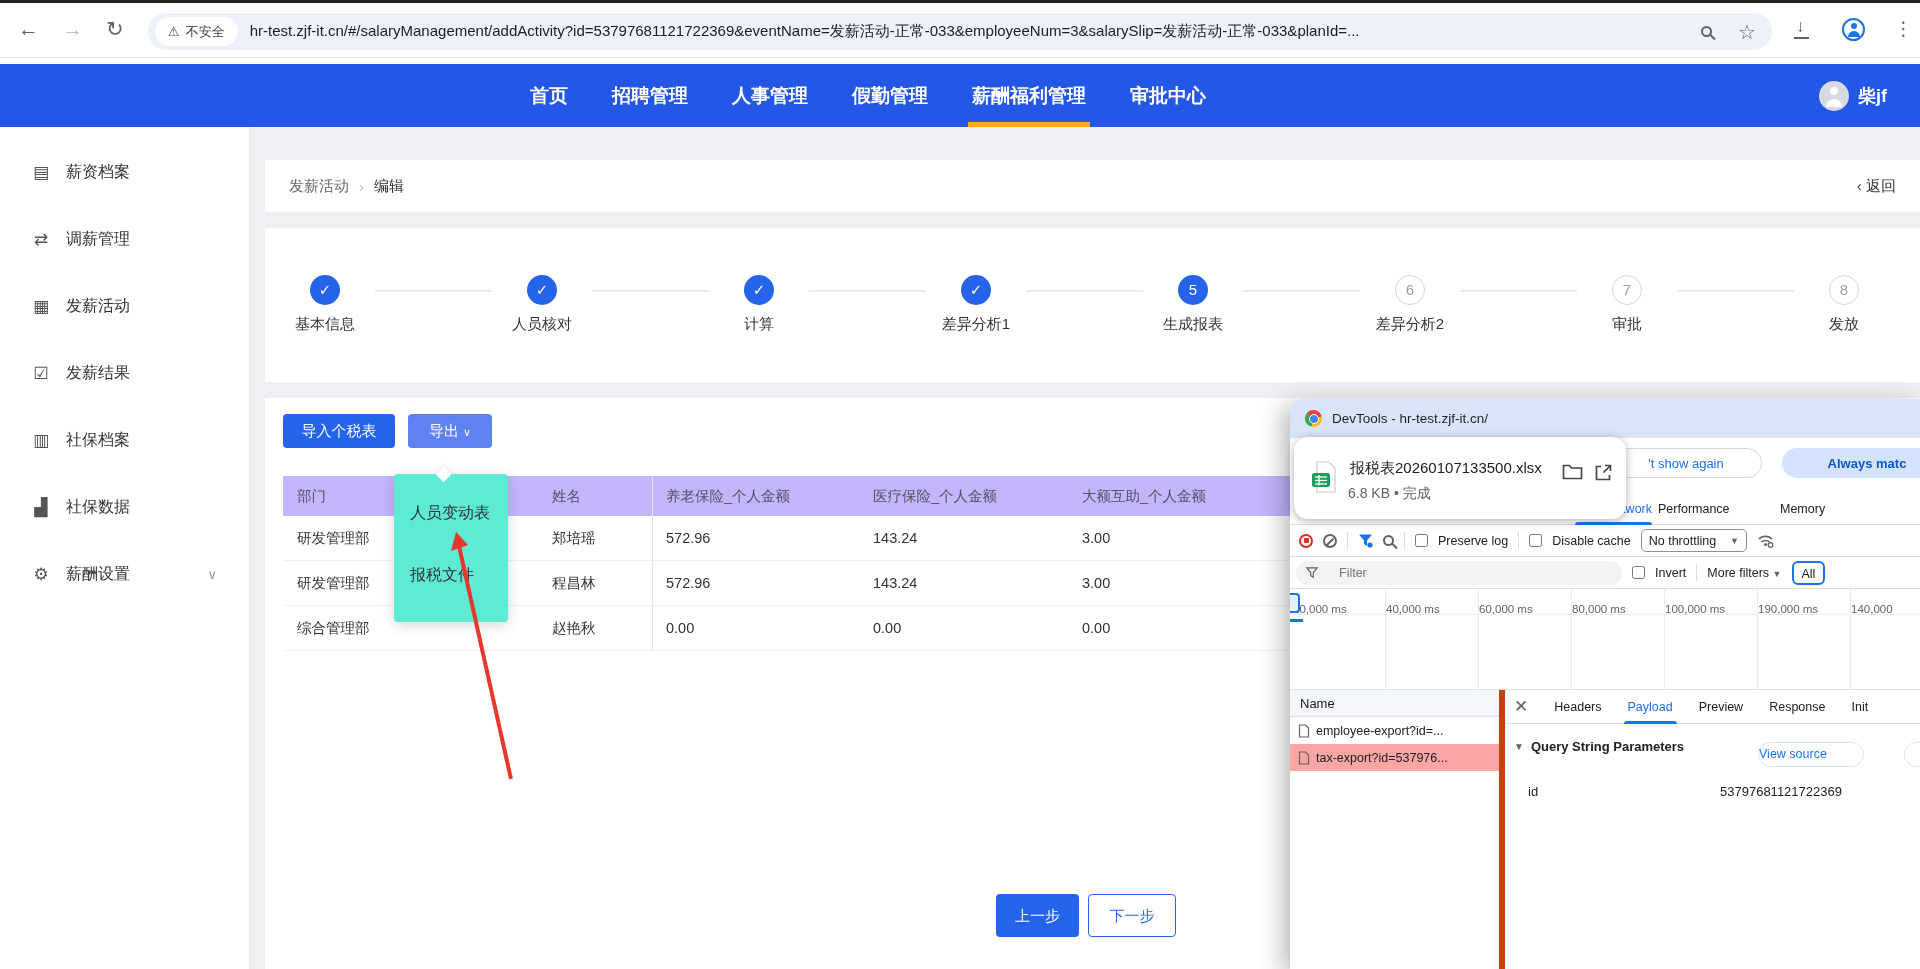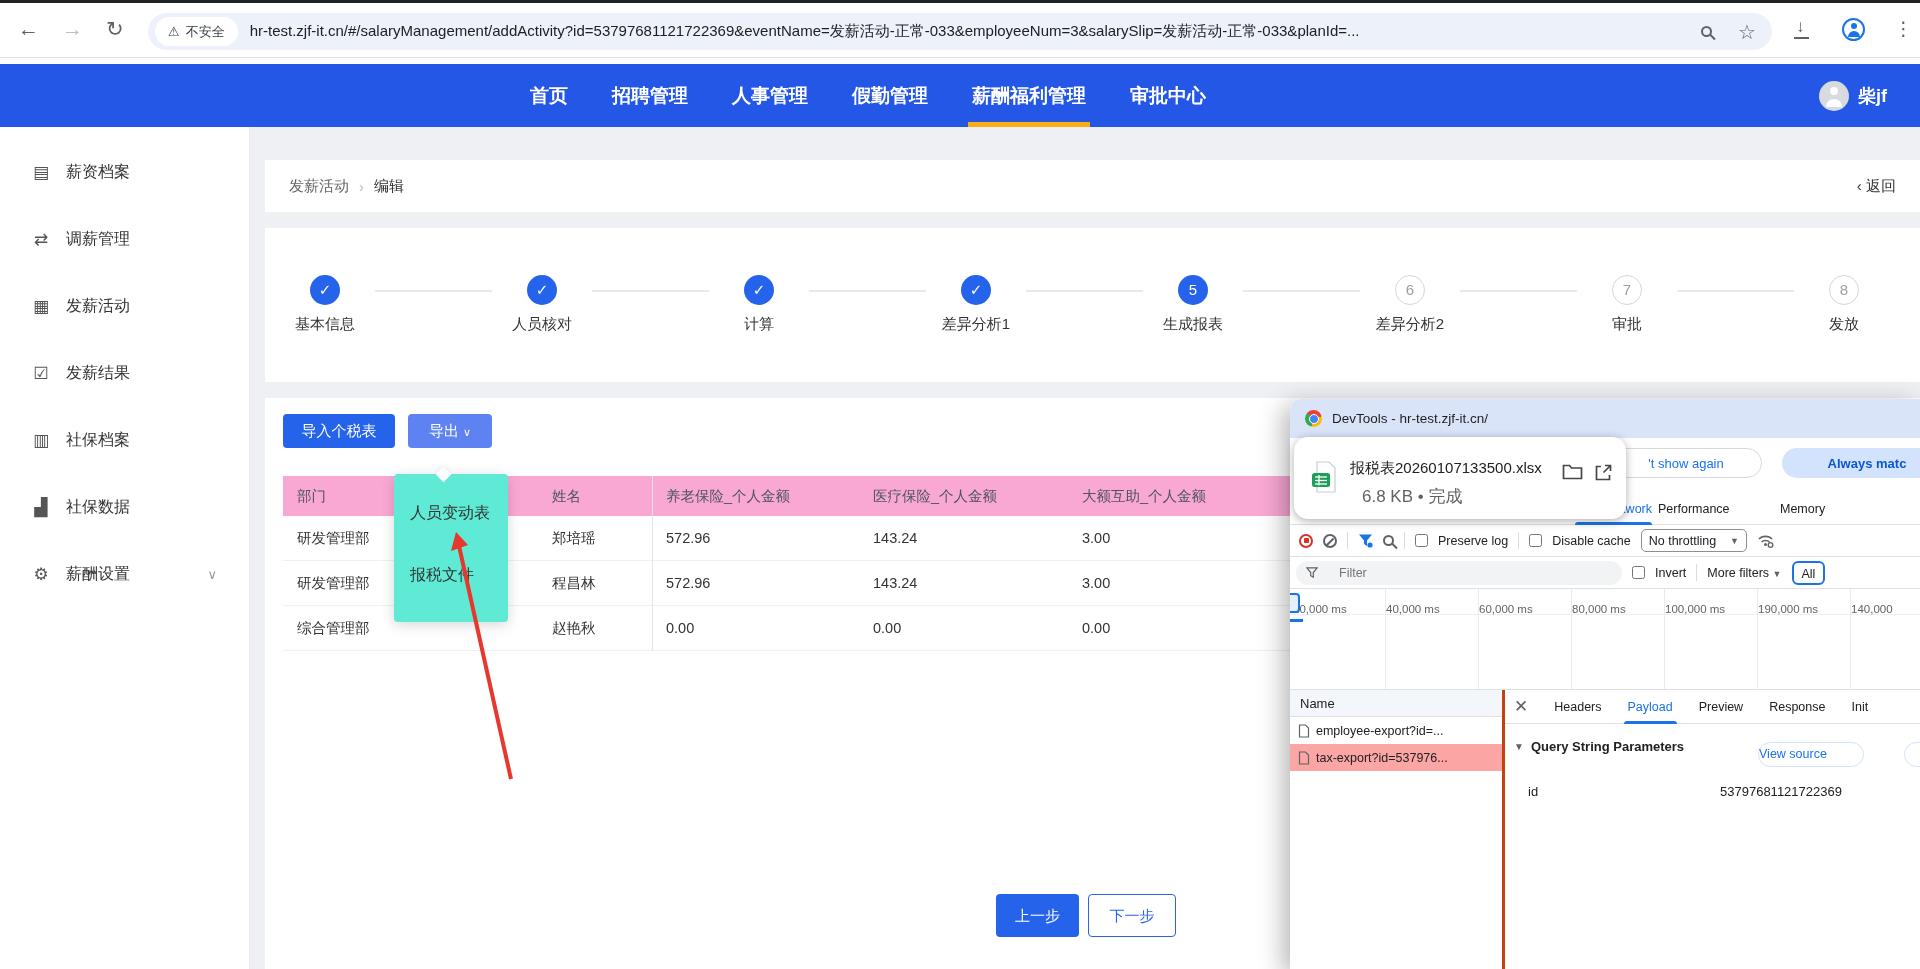--- a/index.html
+++ b/index.html
@@ -54,21 +54,21 @@
   .step.pending .step-circle{background:#fff;border:1.5px solid #d6d6d6;color:#9aa0a6;line-height:27px}
   .step-label{margin-top:10px;font-size:15px;color:#333}
   .connector{position:absolute;top:62px;height:2px;background:#eaeaea}
 
   .content-card{position:absolute;left:265px;top:398px;width:1655px;height:571px;background:#fff}
   .btn{display:inline-block;border-radius:4px;font-size:15px;text-align:center;cursor:pointer}
   .btn-import{position:absolute;left:18px;top:16px;width:112px;height:34px;line-height:34px;background:#2563eb;color:#fff}
   .btn-export{position:absolute;left:143px;top:16px;width:84px;height:34px;line-height:34px;background:#5e82f2;color:#fff}
   .hr-table{position:absolute;left:18px;top:78px;width:1607px}
   .t-head,.t-row{display:grid;grid-template-columns:145px 110px 114px 207px 209px 207px 1fr;align-items:center}
-  .t-head{height:40px;background:#f9a8d4;color:#4e5463;font-size:14.5px}
+  .t-head{height:40px;background:#c4b5fd;color:#4e5463;font-size:14.5px}
   .t-row{height:45px;border-bottom:1px solid #f0f0f2;font-size:14.5px;color:#333;background:#fff}
   .t-cell{padding-left:14px;white-space:nowrap;overflow:hidden}
   .t-vline{position:absolute;left:369px;top:0;width:1px;height:175px;background:#e3e5ea}
   .btn-prev{position:absolute;left:731px;top:496px;width:83px;height:43px;line-height:43px;background:#2563eb;color:#fff}
   .btn-next{position:absolute;left:823px;top:496px;width:88px;height:43px;line-height:41px;background:#fff;color:#2563eb;border:1px solid #2563eb}
 
   
   .export-menu{position:absolute;left:394px;top:474px;width:114px;height:148px;background:#5eead4;border-radius:4px;box-shadow:0 3px 14px rgba(0,0,0,.16);z-index:25;padding-top:8px}
   .export-menu::before{content:"";position:absolute;left:44px;top:-5px;width:11px;height:11px;background:#fff;transform:rotate(45deg);box-shadow:-2px -2px 5px rgba(0,0,0,.06)}
   .menu-item{height:62px;line-height:62px;padding-left:16px;font-size:16px;color:#333;cursor:pointer}
@@ -97,41 +97,41 @@
   .throttle{height:23px;border:1px solid #8a8f98;border-radius:5px;padding:0 7px;display:flex;align-items:center;gap:14px;font-size:12.5px;cursor:pointer;background:#fff}
   .dt-filterbar{position:absolute;left:0;top:158px;width:100%;height:32px;border-bottom:1px solid #e0e0e0;display:flex;align-items:center;gap:10px;padding-left:6px;font-size:12.5px}
   .filter-pill{width:326px;height:24px;border-radius:12px;background:#f1f3f4;display:flex;align-items:center;gap:21px;padding:0 10px}
   .filter-pill input{border:none;outline:none;background:transparent;font-size:12.5px;width:250px;font-family:inherit}
   .all-chip{height:24px;padding:0 8px;line-height:22px;border:2px solid #1a73e8;border-radius:6px;background:#fff;color:#202124;cursor:pointer}
   .dt-timeline{position:absolute;left:0;top:190px;width:100%;height:26px;border-bottom:1px solid #eceef1;font-size:11.5px;color:#5f6368}
   .tick{position:absolute;top:14px;width:88px;text-align:left}
   .gridline{position:absolute;top:190px;width:1px;height:101px;background:#e9ebee}
   .ov-frag{position:absolute;left:0;top:194px;width:10px;height:20px;border:2px solid #1a73e8;border-left:none;border-radius:0 4px 4px 0;background:#e8f0fe}
   .ov-dash{position:absolute;left:0;top:220px;width:13px;height:3px;background:#1a73e8}
-  .dt-requests{position:absolute;left:0;top:291px;width:215px;height:279px;border-right:3px solid #c2410c;font-size:12.5px}
+  .dt-requests{position:absolute;left:0;top:291px;width:215px;height:279px;border-right:6px solid #c2410c;font-size:12.5px}
   .req-head{height:27px;line-height:27px;padding-left:10px;border-bottom:1px solid #e0e0e0;background:#f3f6fb;font-size:13px}
   .req-row{height:27px;display:flex;align-items:center;gap:6px;padding-left:8px;cursor:pointer;white-space:nowrap;overflow:hidden}
   .req-row.sel{background:#fca5a5}
   .dt-detail{position:absolute;left:215px;top:291px;width:415px;height:279px}
   .detail-tabs{height:34px;display:flex;align-items:center;gap:26px;padding-left:9px;border-bottom:1px solid #e0e0e0;font-size:12.5px}
   .detail-tab{position:relative;height:34px;line-height:34px;cursor:pointer}
   .detail-tab.active{color:#1a73e8}
   .detail-tab.active::after{content:"";position:absolute;left:-4px;right:-4px;bottom:0;height:3px;background:#1a73e8;border-radius:3px 3px 0 0}
   .dt-close{font-size:17px;color:#5f6368;cursor:pointer}
   .qsp-row{position:absolute;left:9px;top:49px;display:flex;align-items:center;gap:7px;font-size:13px}
   .qsp-tri{font-size:10px;color:#5f6368}
   .view-src{position:absolute;left:253px;top:52px;width:106px;height:25px;line-height:23px;text-align:left;border:1px solid #d2e3fc;border-radius:13px;color:#1a73e8;font-size:12.5px;cursor:pointer;background:#fff}
   .pill-sliver{position:absolute;left:399px;top:52px;width:120px;height:25px;border:1px solid #d2e3fc;border-radius:13px;background:#fff}
   .param-key{position:absolute;left:23px;top:94px;font-size:13px}
   .param-val{position:absolute;left:215px;top:94px;font-size:13px}
 
   
   .bubble{position:absolute;left:1294px;top:437px;width:332px;height:82px;background:#fff;border-radius:14px;box-shadow:0 2px 10px rgba(0,0,0,.32);z-index:60}
   .bubble-name{position:absolute;left:56px;top:22px;font-size:15px;color:#202124;max-width:197px;white-space:nowrap;overflow:hidden}
-  .bubble-meta{position:absolute;left:68px;top:48px;font-size:17px;color:#5f6368}
+  .bubble-meta{position:absolute;left:54px;top:48px;font-size:14px;color:#5f6368}
   .bubble-ic{position:absolute;top:26px;cursor:pointer}
 </style>
 </head>
 <body>
 
 <div class="top-strip"></div>
 <div class="chrome">
   <span class="nav-btn" style="left:18px">←</span>
   <span class="nav-btn" style="left:62px;color:#b9bdc4">→</span>
   <span class="nav-btn" style="left:106px">↻</span>

